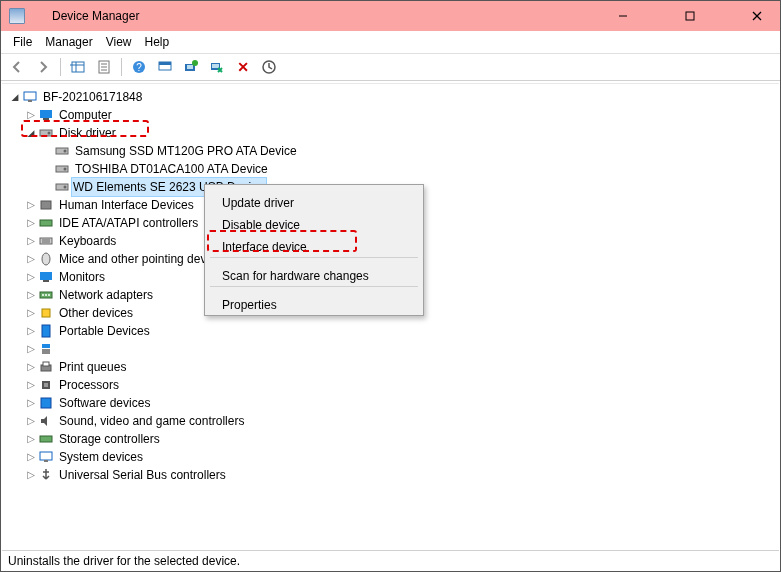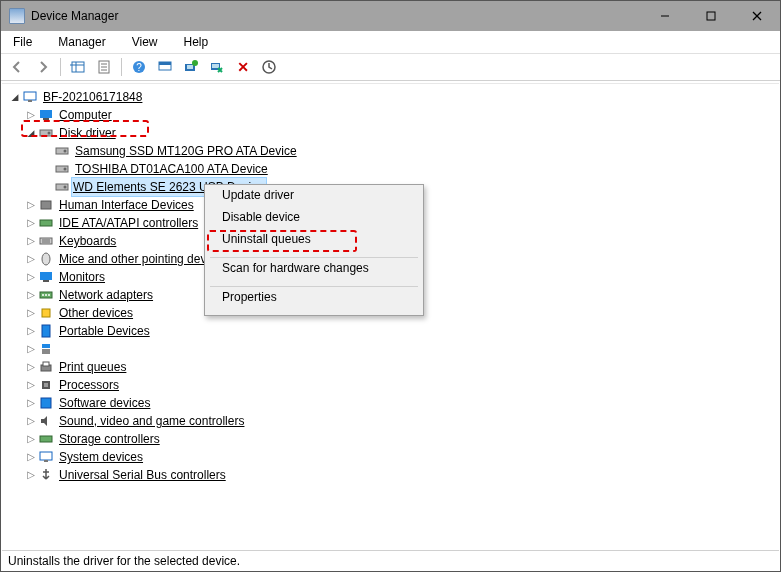--- a/index.html
+++ b/index.html
@@ -15,21 +15,22 @@
     position: relative;
     overflow: hidden;
   }
 
   
   .titlebar {
     height: 30px;
     display: flex;
     align-items: center;
     padding: 0 0 0 8px;
-    background: #a3a3a3;
+    background: #fca5a5;
+    gap: 21px;
   }
   .titlebar .title-icon {
     width: 16px; height: 16px;
     background: linear-gradient(180deg,#7fa9d6 0%,#dfe8f3 100%);
     border: 1px solid #6a8ab0;
     border-radius: 1px;
     margin-right: 6px;
   }
   .titlebar .title-text { flex: 0 0 auto; }
   .titlebar .spacer { flex: 1; }
@@ -39,21 +40,21 @@
     font-size: 14px;
     color:#000;
   }
 
   
   .menubar {
     height: 22px;
     display:flex;
     align-items:center;
     padding: 0 6px;
-    gap: 14px;
+    gap: 1px;
   }
   .menubar span {
     padding: 2px 6px;
   }
 
   
   .toolbar {
     height: 28px;
     border-top: 1px solid #e0e0e0;
     border-bottom: 1px solid #d0d0d0;
@@ -107,21 +108,21 @@
     display:inline-flex; align-items:center; justify-content:center;
     margin-right: 4px;
     font-size: 11px;
   }
   .selected {
     background:#cce8ff;
     border:1px solid #99d1ff;
     padding: 0 2px;
     margin-left:-3px;
   }
-  .label { padding-left: 1px; text-decoration: underline; }
+  .label { padding-left: 1px; }
 
   
   .redbox {
     position:absolute;
     border: 2px dashed #e00000;
     border-radius: 3px;
     pointer-events:none;
   }
 
   
@@ -131,21 +132,21 @@
     top: 183px;
     width: 220px;
     background:#f0f0f0;
     border: 1px solid #a0a0a0;
     box-shadow: 2px 3px 5px rgba(0,0,0,0.25);
     padding: 3px;
   }
   .ctxmenu .item {
     height: 22px;
     display:flex;
-    align-items:flex-start;
+    align-items:flex-end;
     padding: 0 14px;
   }
   .ctxmenu .divider {
     height:1px; background:#d0d0d0; margin: 3px 2px;
   }
   .ctxmenu .bold { font-weight: normal; }
 
   
   .statusbar {
     position:absolute;
@@ -517,21 +518,21 @@
 </div>
 
 <div class="ctxmenu">
   <div class="item">
       <span>Update driver</span>
     </div>
   <div class="item">
       <span>Disable device</span>
     </div>
   <div class="item">
-      <span>Uninstall queues</span>
+      <span>Interface device</span>
     </div>
   <div class="divider"></div>
   <div class="item">
       <span>Scan for hardware changes</span>
     </div>
   <div class="divider"></div>
   <div class="item bold">
       <span>Properties</span>
     </div>
 </div>

